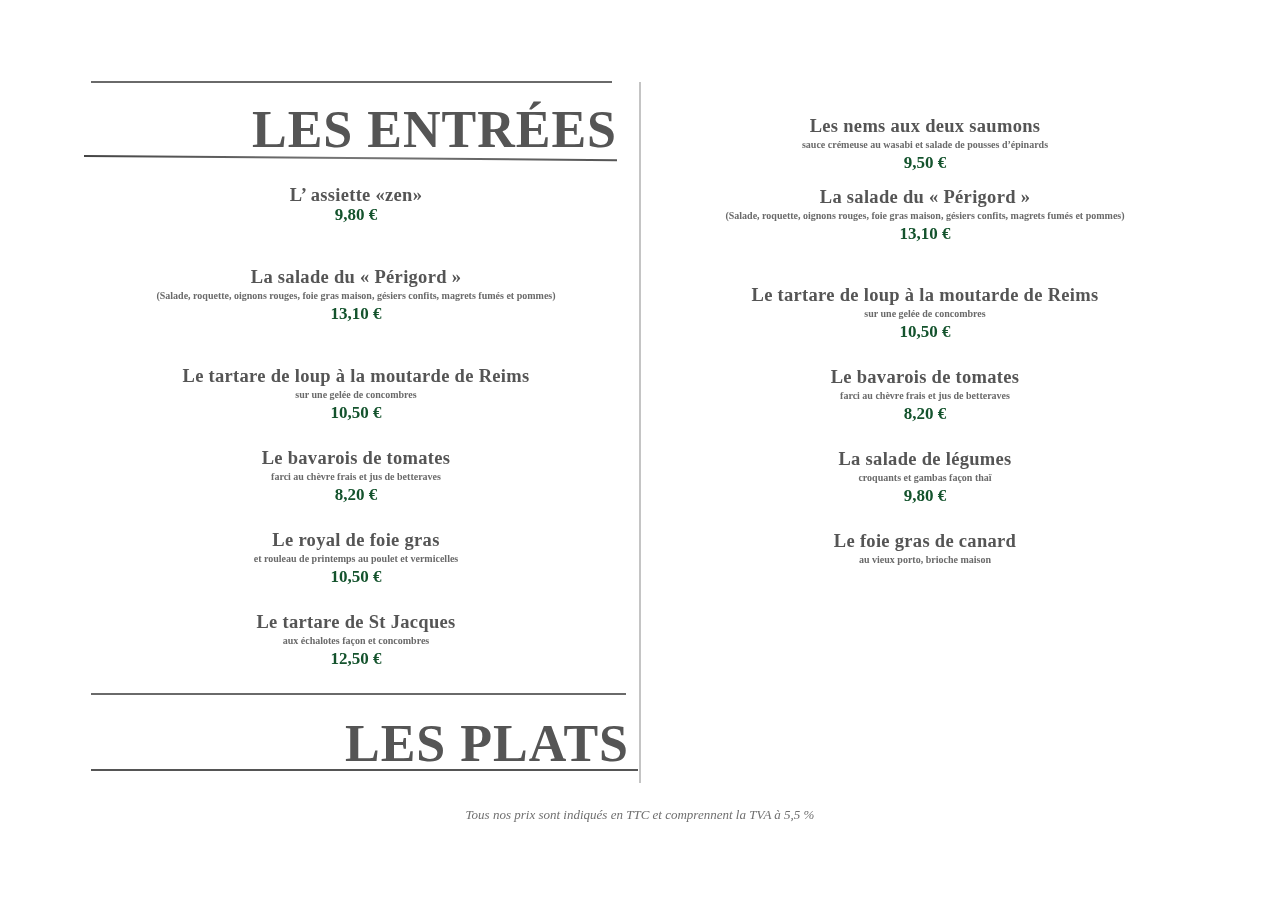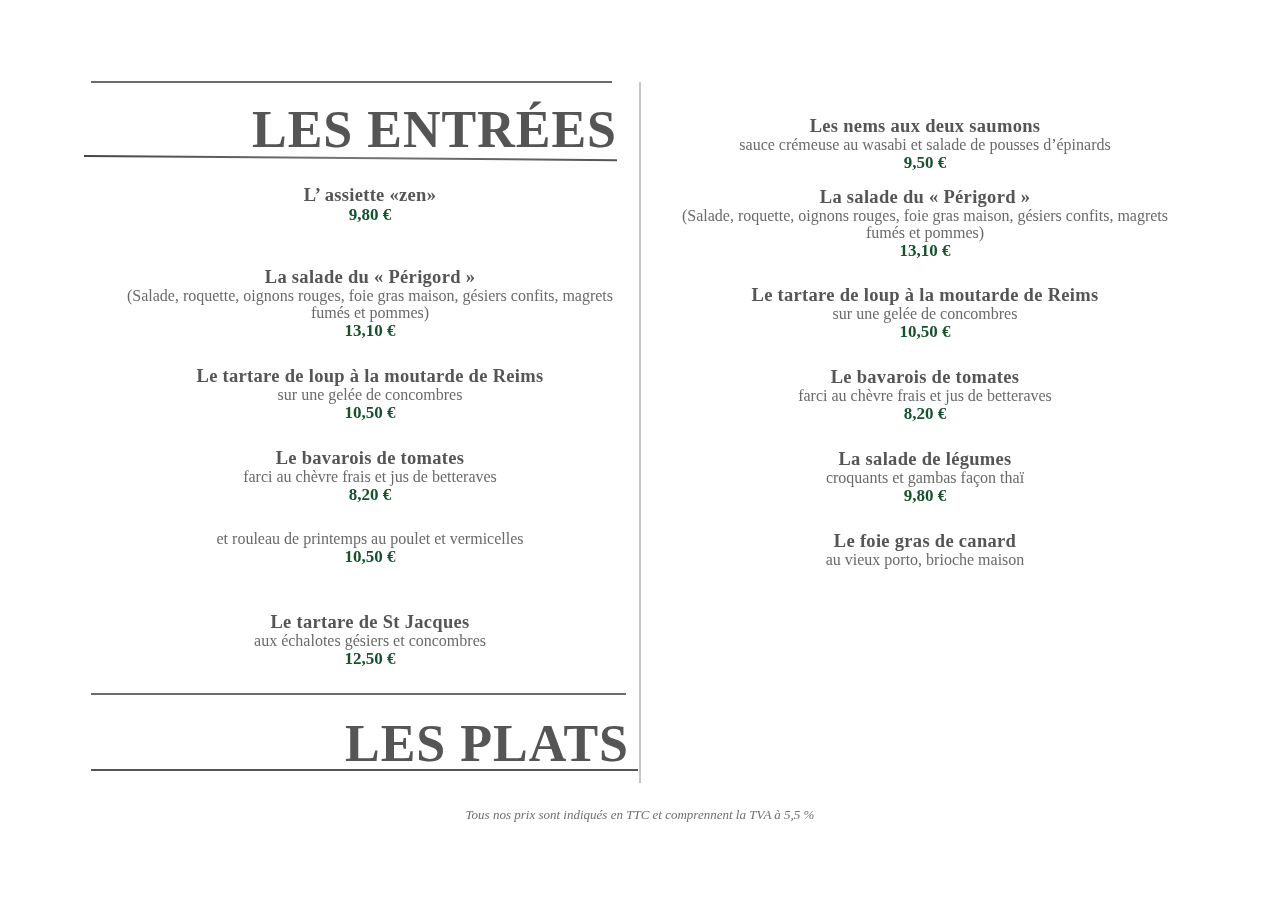--- a/index.html
+++ b/index.html
@@ -13,22 +13,22 @@
     position:absolute; text-align:right; font-family:"Liberation Serif","DejaVu Serif",serif;
     font-weight:bold; color:#555555; letter-spacing:1px; margin:0;
   }
   .column { position:absolute; text-align:center; }
   .item { position:absolute; left:0; right:0; text-align:center; }
   .item-name {
     font-family:"Liberation Serif","DejaVu Serif",serif; font-weight:bold;
     font-size:18.5px; line-height:20px; color:#555555; letter-spacing:0.3px;
   }
   .item-desc {
-    font-family:"Liberation Serif","DejaVu Serif",serif; font-size:16px;
-    line-height:17px; color:#6a6a6a;
+    font-family:"Liberation Serif","DejaVu Serif",serif; font-size:10px;
+    line-height:17px; color:#6a6a6a;font-weight:bold;
   }
   .item-price {
     font-family:"Liberation Serif","DejaVu Serif",serif; font-weight:bold;
     font-size:17px; line-height:20px; color:#14532d;
   }
   .footnote {
     position:absolute; left:0; right:0; top:807px; text-align:center;
     font-family:"Liberation Serif","DejaVu Serif",serif; font-style:italic;
     font-size:13px; color:#6f6f6f;
   }
@@ -38,47 +38,48 @@
 
 <div class="rule" style="left:91px; top:81px; width:521px; height:2px;"></div>
 <div class="rule" style="left:84px; top:155px; width:533px; height:2px; transform:rotate(0.45deg); transform-origin:left center; background:linear-gradient(90deg,#444 0%,#777 50%,#555 100%);"></div>
 <div class="vdivider"></div>
 <div class="rule" style="left:91px; top:693px; width:535px; height:2px;"></div>
 <div class="rule" style="left:91px; top:769px; width:547px; height:2px; background:#555;"></div>
 
 <h1 class="section-title" style="left:84px; width:533px; top:100px; font-size:52px; line-height:60px;">LES ENTRÉES</h1>
 <h1 class="section-title" style="left:84px; width:545px; top:714px; font-size:52px; line-height:60px;">LES PLATS</h1>
 
-<div class="column" style="left:100px; width:540px; top:0; height:650px;">
+<div class="column" style="left:86px; width:540px; top:0; height:650px;">
   <div class="item" style="top:185px;">
     <div class="item-name">L’ assiette «zen»</div>
     <div class="item-price">9,80 €</div>
   </div>
   <div class="item" style="top:267px; padding:0 10px;">
     <div class="item-name">La salade du « Périgord »</div>
     <div class="item-desc">(Salade, roquette, oignons rouges, foie gras maison, gésiers confits, magrets fumés et pommes)</div>
     <div class="item-price">13,10 €</div>
   </div>
   <div class="item" style="top:366px;">
     <div class="item-name">Le tartare de loup à la moutarde de Reims</div>
     <div class="item-desc">sur une gelée de concombres</div>
     <div class="item-price">10,50 €</div>
   </div>
   <div class="item" style="top:448px;">
     <div class="item-name">Le bavarois de tomates</div>
     <div class="item-desc">farci au chèvre frais et jus de betteraves</div>
     <div class="item-price">8,20 €</div>
   </div>
   <div class="item" style="top:530px;">
+    <div class="item-name">Le royal de foie gras</div>
     <div class="item-desc">et rouleau de printemps au poulet et vermicelles</div>
     <div class="item-price">10,50 €</div>
   </div>
   <div class="item" style="top:612px;">
     <div class="item-name">Le tartare de St Jacques</div>
-    <div class="item-desc">aux échalotes gésiers et concombres</div>
+    <div class="item-desc">aux échalotes façon et concombres</div>
     <div class="item-price">12,50 €</div>
   </div>
 </div>
 
 <div class="column" style="left:665px; width:520px; top:0; height:906px;">
   <div class="item" style="top:105px;margin-top:11px;">
     <div class="item-name">Les nems aux deux saumons</div>
     <div class="item-desc">sauce crémeuse au wasabi et salade de pousses d’épinards</div>
     <div class="item-price">9,50 €</div>
   </div>

